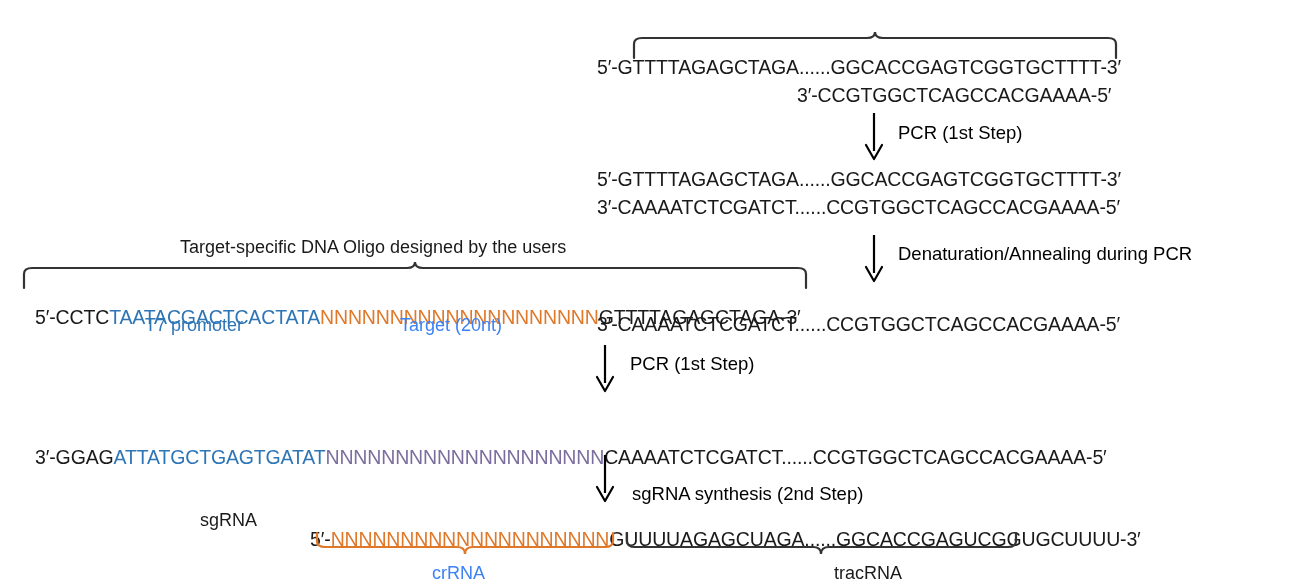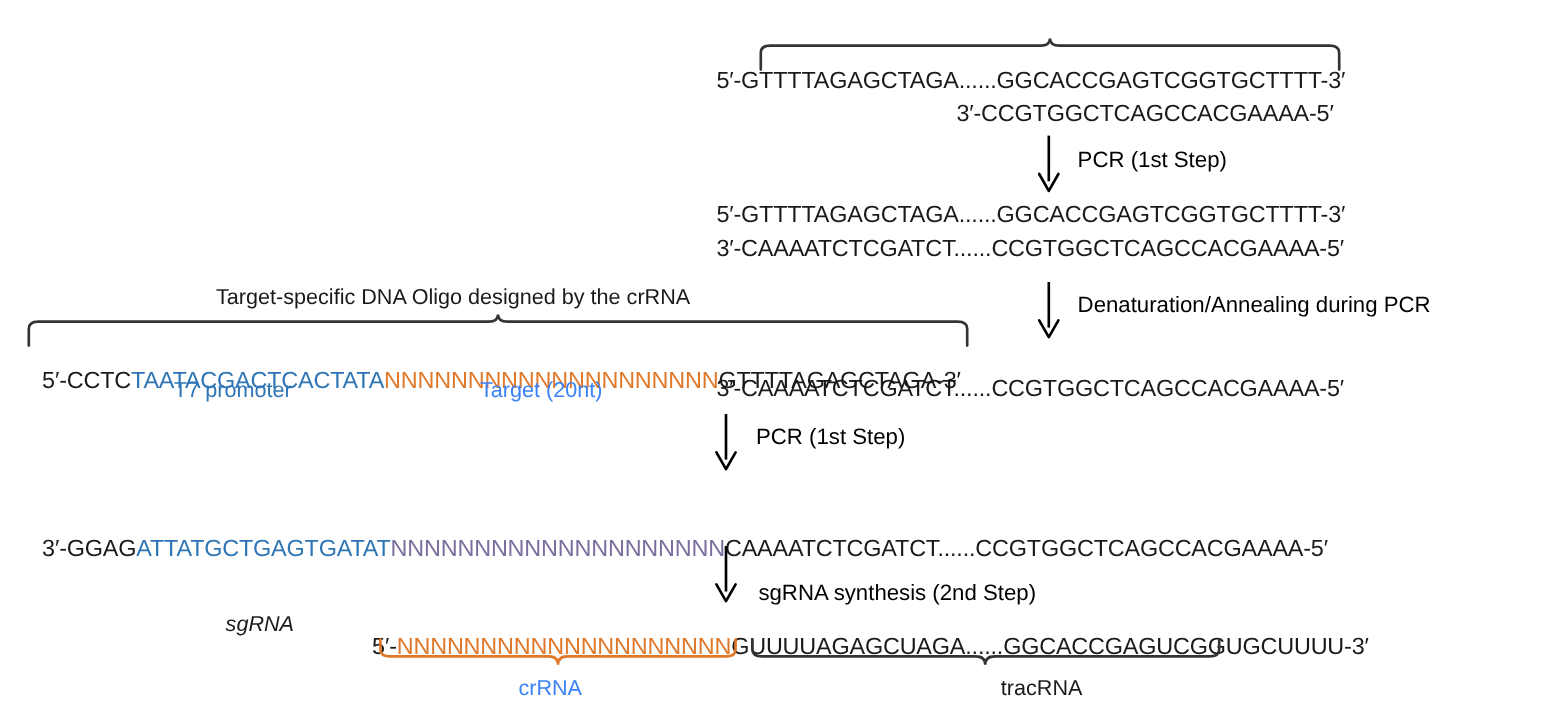--- a/index.html
+++ b/index.html
@@ -79,21 +79,21 @@
   <div class="abs seq" style="left:597px; top:198px;">3′-CAAAATCTCGATCT......CCGTGGCTCAGCCACGAAAA-5′</div>
 
   <div class="abs" style="left:862px; top:235px;">
     <svg width="24" height="48" viewBox="0 0 24 48">
       <line x1="12" y1="0" x2="12" y2="38" stroke="#000" stroke-width="2.2"></line>
       <path d="M4,32 L12,46 L20,32" fill="none" stroke="#000" stroke-width="2.2" stroke-linecap="round" stroke-linejoin="round"></path>
     </svg>
   </div>
   <div class="abs step-label" style="left:898px; top:245px;">Denaturation/Annealing during  PCR</div>
 
-  <div class="abs label" style="left:180px; top:238px;">Target-specific  DNA  Oligo  designed by the crRNA</div>
+  <div class="abs label" style="left:180px; top:238px;">Target-specific  DNA  Oligo  designed by the users</div>
 
   <div class="abs" style="left:20px; top:262px;">
     <svg width="795" height="26" viewBox="0 0 795 26">
       <path d="M4,26 L4,12 Q4,6 12,6 L387,6 Q395,6 395,0 Q395,6 403,6 L778,6 Q786,6 786,12 L786,26" fill="none" stroke="#333333" stroke-width="2.2" stroke-linecap="round"></path>
     </svg>
   </div>
 
   <div class="abs seq" style="left:14px; top:288px;">
     <span>5′-CCTC</span><span class="blue">TAATACGACTCACTATA</span><span class="orange">NNNNNNNNNNNNNNNNNNNN</span><span>GTTTTAGAGCTAGA-3′</span>
   </div>
@@ -117,21 +117,21 @@
   </div>
 
   <div class="abs" style="left:593px; top:455px;">
     <svg width="24" height="48" viewBox="0 0 24 48">
       <line x1="12" y1="0" x2="12" y2="38" stroke="#000" stroke-width="2.2"></line>
       <path d="M4,32 L12,46 L20,32" fill="none" stroke="#000" stroke-width="2.2" stroke-linecap="round" stroke-linejoin="round"></path>
     </svg>
   </div>
   <div class="abs step-label" style="left:632px; top:485px;">sgRNA synthesis (2nd Step)</div>
 
-  <div class="abs label" style="left:188px; top:511px;font-style:italic;">sgRNA</div>
+  <div class="abs label" style="left:200px; top:511px;">sgRNA</div>
 
   <div class="abs seq" style="left:289px; top:510px;">
     <span>5′-</span><span class="orange">NNNNNNNNNNNNNNNNNNNN</span><span>GUUUUAGAGCUAGA......GGCACCGAGUCGGUGCUUUU-3′</span>
   </div>
 
   <div class="abs" style="left:313px; top:533px;">
     <svg width="310" height="22" viewBox="0 0 310 22">
       <path d="M4,0 L4,8 Q4,14 12,14 L144,14 Q152,14 152,21 Q152,14 160,14 L292,14 Q300,14 300,8 L300,0" fill="none" stroke="#E0782A" stroke-width="2.2" stroke-linecap="round"></path>
     </svg>
   </div>

